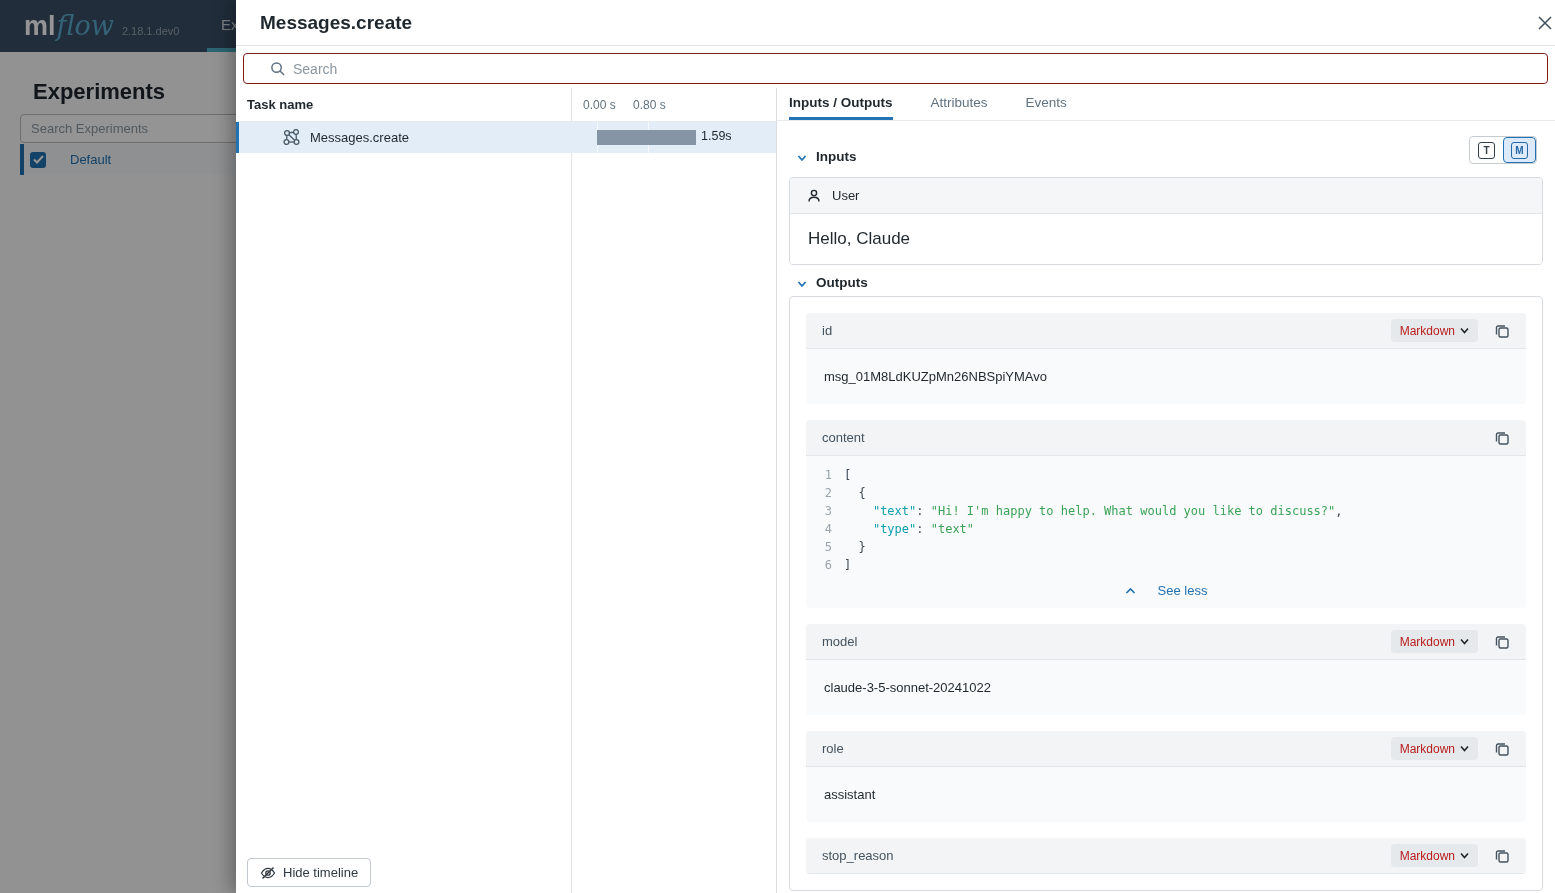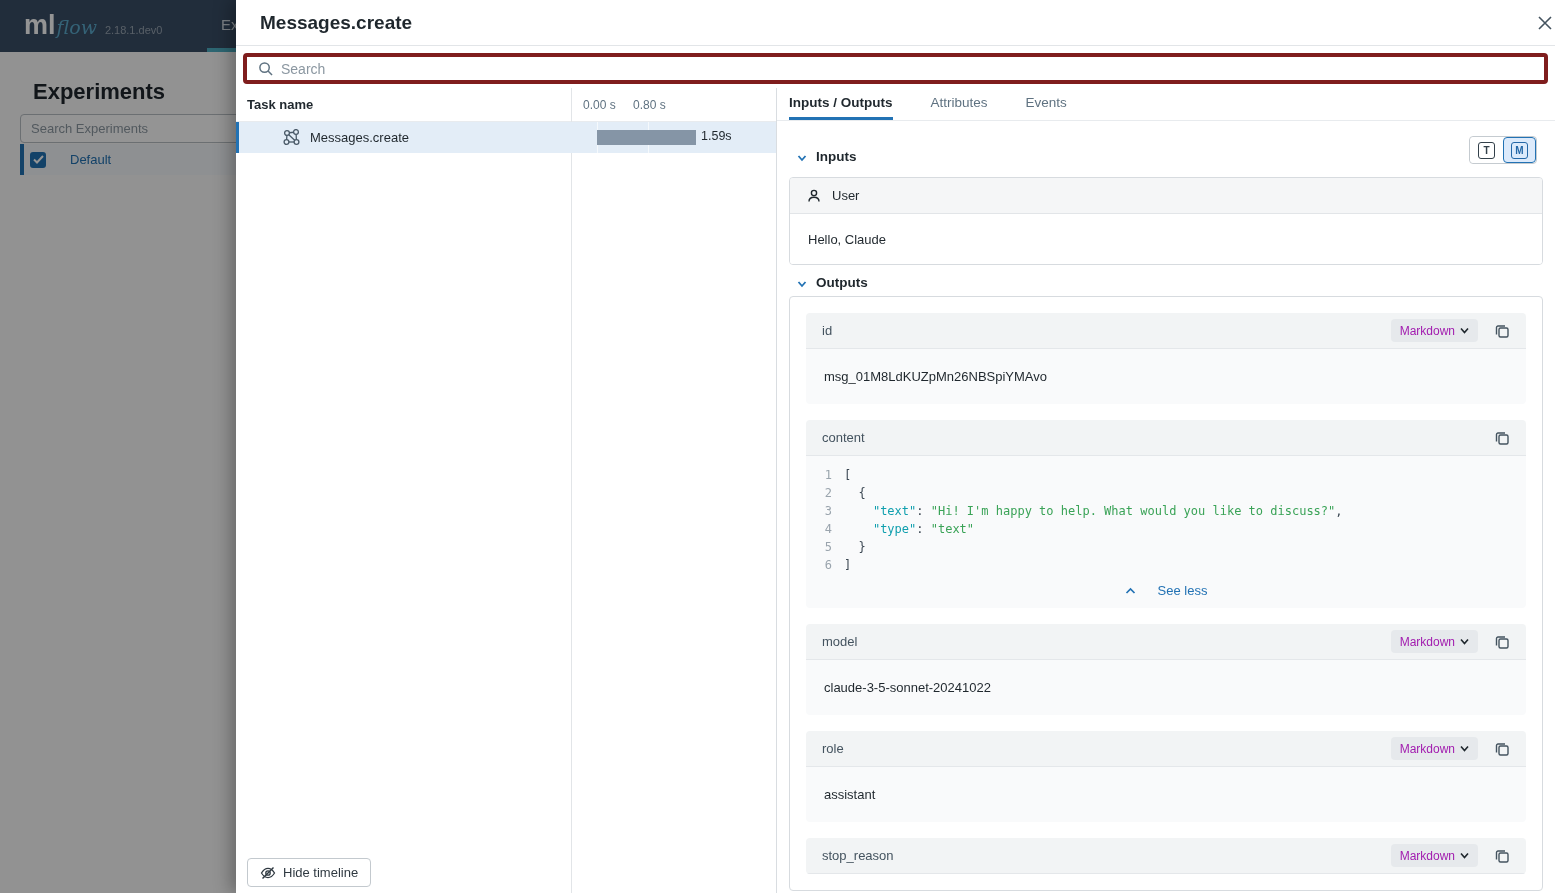--- a/index.html
+++ b/index.html
@@ -3,40 +3,40 @@
 <meta charset="utf-8">
 <style>
   * { margin:0; padding:0; box-sizing:border-box; }
   html,body { width:1555px; height:893px; overflow:hidden; }
   body { font-family:"Liberation Sans", sans-serif; background:#fff; position:relative; color:#1f272d; }
 
   
   .navbar { position:absolute; left:0; top:0; width:100%; height:52px; background:#3a4e66; z-index:1; }
   .logo { position:absolute; left:24px; top:10px; display:flex; align-items:baseline; }
   .logo-ml { font-size:27px; font-weight:bold; color:#ffffff; letter-spacing:0; }
-  .logo-flow { font-family:"DejaVu Serif", serif; font-style:italic; font-size:19px; color:#5aa9cc; margin-left:1px; }
+  .logo-flow { font-family:"DejaVu Serif", serif; font-style:italic; font-size:27px; color:#5aa9cc; margin-left:1px; }
   .logo-version { font-size:11px; color:#97a4b1; margin-left:8px; }
   .nav-tab { position:absolute; left:207px; top:0; height:52px; display:flex; align-items:center; color:#d6dee5; font-size:15px; padding:0 14px; border-bottom:4px solid #4fb0c5; }
 
   .sidebar { position:absolute; left:0; top:52px; width:236px; bottom:0; background:#fbfbfb; z-index:1; }
   .sidebar-heading { position:absolute; left:33px; top:27px; font-size:22px; font-weight:bold; color:#20272e; }
   .exp-search { position:absolute; left:20px; top:62px; width:244px; height:29px; border:1px solid #b9bfc5; border-radius:4px; background:#fff; font-size:13px; color:#30383f; padding:0 10px; font-family:"Liberation Sans", sans-serif; }
   .exp-search::placeholder { color:#8d99a3; }
   .exp-row { position:absolute; left:20px; top:92px; right:0; height:31px; display:flex; align-items:center; border-left:4px solid #2272b4; background:#f4f8fb; }
   .exp-checkbox { width:16px; height:16px; background:#2272b4; border-radius:3px; margin-left:6px; display:flex; align-items:center; justify-content:center; }
   .exp-label { margin-left:24px; font-size:13px; color:#2272b4; }
 
   .dim-overlay { position:absolute; left:0; top:0; width:236px; height:893px; background:rgba(0,0,0,0.42); z-index:5; }
 
   
   .modal { position:absolute; left:236px; top:0; right:0; bottom:0; background:#fff; z-index:10; box-shadow:-6px 0 16px rgba(0,0,0,0.28); display:flex; flex-direction:column; overflow:hidden; }
   .modal-header { position:relative; height:46px; border-bottom:1px solid #e2e5e8; flex:none; }
   .modal-title { position:absolute; left:24px; top:12px; font-size:19px; font-weight:bold; color:#1f272d; }
   .close-btn { position:absolute; right:0px; top:14px; width:20px; height:20px; border:none; background:none; cursor:pointer; padding:0; }
-  .modal-search-wrap { flex:none; margin:7px 7px 4px 7px; height:31px; border:4px solid #7f1d1d; border-radius:4px; display:flex; align-items:center; padding:0 11px; }
+  .modal-search-wrap { flex:none; margin:7px 7px 4px 7px; height:31px; border:1px solid #7f1d1d; border-radius:4px; display:flex; align-items:center; padding:0 26px; }
   .modal-search { border:none; outline:none; flex:1; font-size:14px; color:#30383f; margin-left:8px; font-family:"Liberation Sans", sans-serif; }
   .modal-search::placeholder { color:#8b97a1; }
 
   .modal-body { flex:1; display:flex; overflow:hidden; }
 
   
   .tree-pane { width:541px; flex:none; position:relative; border-right:1px solid #d9dde1; }
   .tree-header { height:34px; border-bottom:1px solid #e8ebee; position:relative; }
   .tree-col-label { position:absolute; left:11px; top:9px; font-size:13px; font-weight:bold; color:#1f272d; }
   .tick { position:absolute; top:10px; font-size:12px; color:#5f7281; }
@@ -64,29 +64,29 @@
   .spacer { flex:1; }
   .view-toggle { display:flex; border:1px solid #c5cbd0; border-radius:4px; overflow:hidden; margin-right:6px; }
   .vt-btn { width:33px; height:26px; display:flex; align-items:center; justify-content:center; background:#fff; cursor:pointer; border:1px solid transparent; border-radius:4px; }
   .vt-btn.selected { background:#dceafb; border-color:#2272b4; }
   .letter-icon { width:17px; height:17px; border:1.6px solid #33404a; border-radius:3px; display:flex; align-items:center; justify-content:center; font-size:10px; font-weight:bold; color:#33404a; }
   .letter-icon.blue { border-color:#2467a7; color:#2467a7; }
 
   .io-card { margin-top:13px; border:1px solid #d7dbdf; border-radius:4px; overflow:hidden; }
   .io-card-header { height:36px; background:#f5f6f7; border-bottom:1px solid #e2e5e8; display:flex; align-items:center; padding:0 16px; gap:10px; }
   .io-card-title { font-size:13px; color:#1f272d; font-weight:500; }
-  .io-card-content { min-height:50px; display:flex; align-items:center; padding:0 18px; font-size:13px; color:#1f272d; background:#fff; }
+  .io-card-content { min-height:50px; display:flex; align-items:center; padding:0 18px; font-size:17px; color:#1f272d; background:#fff; }
 
   .outputs-header { }
   .outputs-container { margin-top:6px; border:1px solid #d7dbdf; border-radius:4px; padding:16px; display:flex; flex-direction:column; gap:16px; }
 
   .field-card { border-radius:4px; overflow:hidden; }
   .field-header { height:36px; background:#f2f4f5; border-bottom:1px solid #e4e7ea; display:flex; align-items:center; padding:0 16px; }
   .field-key { font-size:13px; color:#44535f; }
-  .renderer-select { height:23px; background:#e6e9ec; border-radius:4px; display:flex; align-items:center; gap:5px; padding:0 9px; font-size:12px; color:#a21caf; cursor:pointer; }
+  .renderer-select { height:23px; background:#e6e9ec; border-radius:4px; display:flex; align-items:center; gap:5px; padding:0 9px; font-size:12px; color:#b91c1c; cursor:pointer; }
   .copy-btn { margin-left:16px; background:none; border:none; cursor:pointer; padding:0; display:flex; }
   .field-content { min-height:55px; background:#f9fafb; display:flex; align-items:center; padding:0 18px; font-size:13px; color:#1f272d; }
 
   .code-area { background:#f9fafb; padding:10px 0 6px 0; }
   .code-line { display:flex; line-height:18px; }
   .ln { width:38px; flex:none; text-align:right; padding-right:12px; color:#9aa4ad; font-family:"DejaVu Sans Mono", monospace; font-size:12px; }
   .code { font-family:"DejaVu Sans Mono", monospace; font-size:12px; white-space:pre; color:#3b4752; }
   .tk-p { color:#3b4752; }
   .tk-k { color:#0f9fae; }
   .tk-s { color:#3aa357; }

